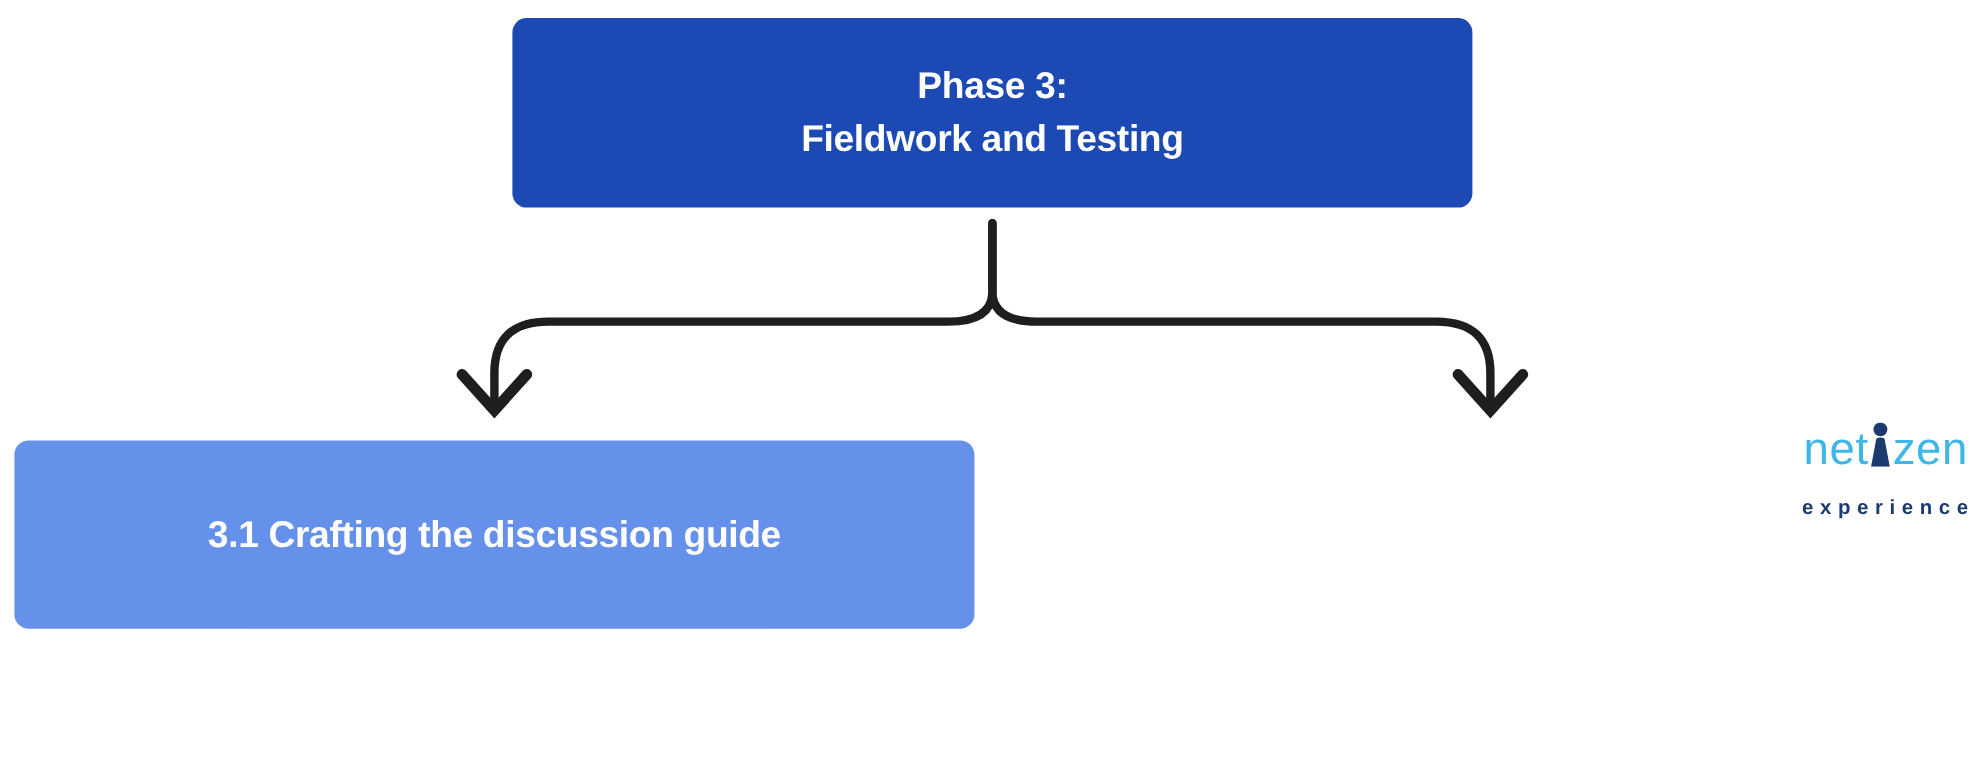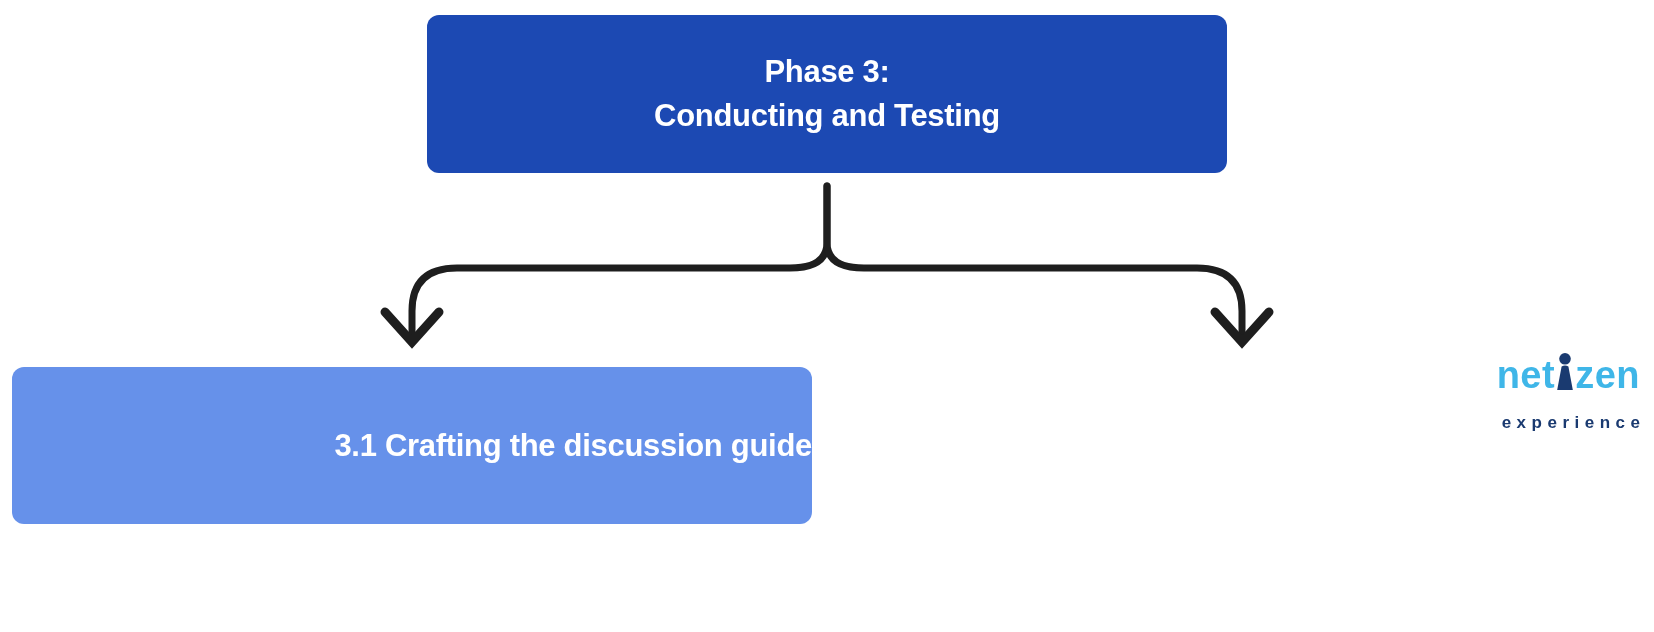--- a/index.html
+++ b/index.html
@@ -32,39 +32,38 @@
     background: #1C49B3;
     font-size: 31px;
     line-height: 44px;
     letter-spacing: -0.3px;
   }
   .box.child {
     top: 367px; height: 157px;
     background: #6691EA;
     font-size: 31px;
     letter-spacing: -0.3px;
-    align-items: flex-end;
   }
   .box.child.left  { left: 12px;  width: 800px; }
   .box.child.right { left: 842px; width: 798px; }
   svg.arrows {
     position: absolute; inset: 0;
     width: 1654px; height: 632px;
     pointer-events: none;
   }
   .logo {
     position: absolute;
     right: 14px; bottom: 13px;
     text-align: right;
     line-height: 1;
     user-select: none;
   }
   .logo-line1 {
     font-size: 38px;
-    font-weight: bold;
+    font-weight: normal;
     color: #3FB6E8;
     letter-spacing: 0.5px;
     line-height: 38px;
     white-space: nowrap;
   }
   .logo-line1 svg.person {
     height: 37px; width: 18px;
     vertical-align: -2px;
     margin: 0 1px;
   }
@@ -78,21 +77,21 @@
     white-space: nowrap;
   }
 </style>
 </head>
 <body>
 
 <div class="canvas">
 
   <div class="box root">
     <div>Phase 3:</div>
-    <div>Conducting and Testing</div>
+    <div>Fieldwork and Testing</div>
   </div>
 
   <svg class="arrows" viewBox="0 0 1654 632" aria-hidden="true">
     <g fill="none" stroke="#1E1E1E">
       <path d="M 827 186 L 827 244 Q 826 268 790 268 L 457 268 Q 412 268 412 311 L 412 338" stroke-width="7" stroke-linecap="round"></path>
       <path d="M 827 186 L 827 244 Q 828 268 864 268 L 1197 268 Q 1242 268 1242 311 L 1242 338" stroke-width="7" stroke-linecap="round"></path>
       <polyline points="385,312 412,342 439,312" stroke-width="9" stroke-linecap="round" stroke-linejoin="miter"></polyline>
       <polyline points="1215,312 1242,342 1269,312" stroke-width="9" stroke-linecap="round" stroke-linejoin="miter"></polyline>
     </g>
   </svg>

